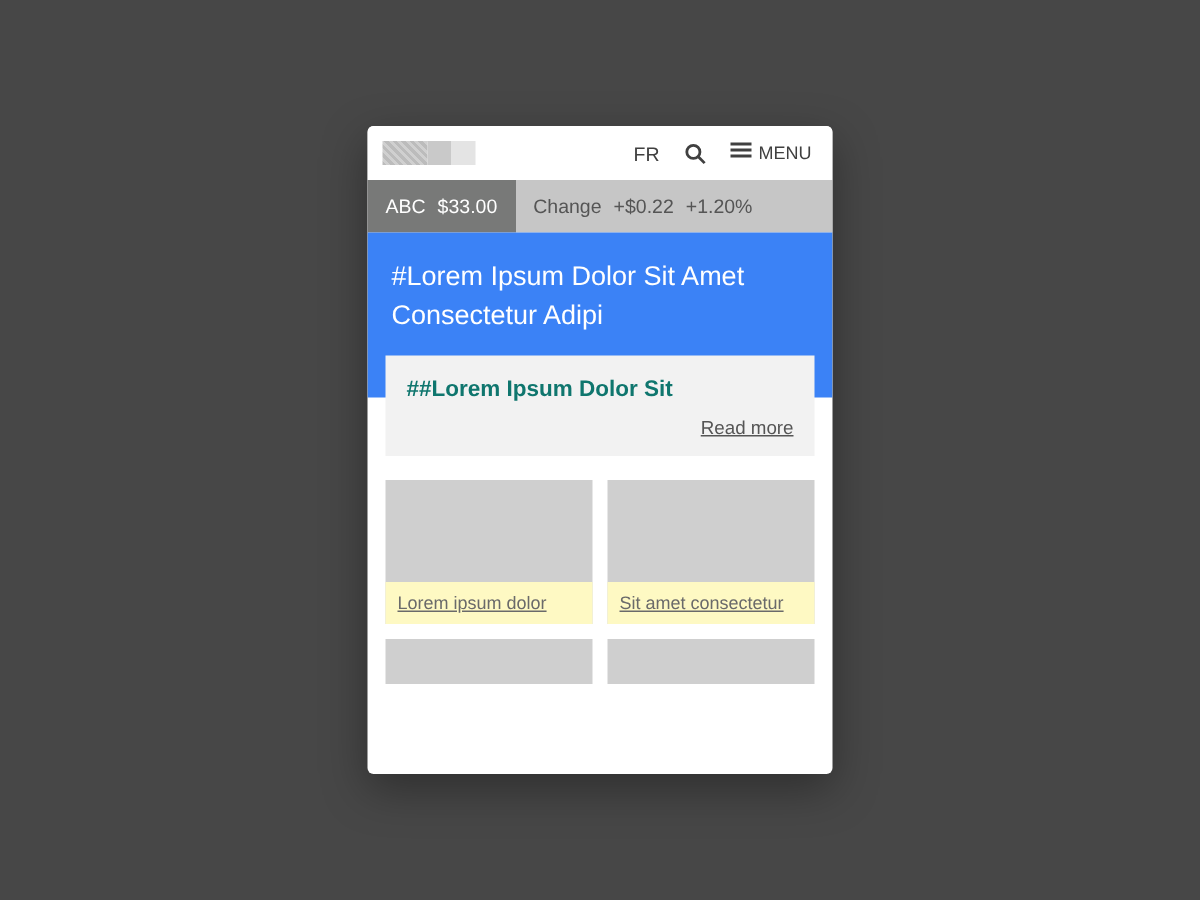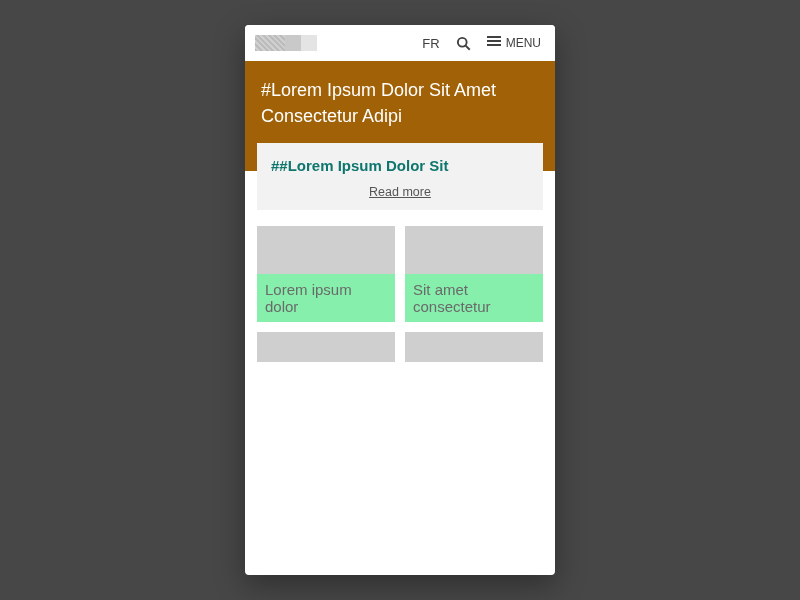--- a/index.html
+++ b/index.html
@@ -8,21 +8,21 @@
       width: 800px;
       height: 600px;
       display: flex;
       align-items: center;
       justify-content: center;
       font-family: -apple-system, BlinkMacSystemFont, "Segoe UI", sans-serif;
       overflow: hidden;
     }
     .device {
       width: 310px;
-      height: 550px;
+      height: 432px;
       background: #fff;
       border-radius: 4px;
       box-shadow: 0 10px 30px rgba(0,0,0,0.35);
       overflow: hidden;
       display: flex;
       flex-direction: column;
     }
     .topbar {
       display: flex;
       align-items: center;
@@ -72,21 +72,21 @@
     }
     .ticker-right {
       background: #c6c6c6;
       color: #555;
       padding: 10px 12px;
       flex: 1;
       display: flex;
       gap: 8px;
     }
     .hero {
-      background: #a16207;
+      background: #3b82f6;
       color: #fff;
       padding: 16px 16px 42px 16px;
       font-size: 18px;
       line-height: 1.45;
       font-weight: 400;
     }
     .card {
       background: #f2f2f2;
       margin: -28px 12px 0 12px;
       padding: 14px 14px 10px 14px;
@@ -96,21 +96,21 @@
       font-weight: 700;
       color: #0f766e;
       margin-bottom: 8px;
     }
     .card p {
       font-size: 12.5px;
       color: #666;
       line-height: 1.5;
     }
     .readmore {
-      text-align: center;
+      text-align: right;
       margin-top: 6px;
     }
     .readmore a {
       font-size: 12.5px;
       color: #555;
       text-decoration: underline;
       cursor: pointer;
     }
     .grid {
       display: grid;
@@ -121,24 +121,25 @@
     .tile {
       background: #cfcfcf;
       height: 96px;
       position: relative;
     }
     .tile-cap {
       position: absolute;
       bottom: 0;
       left: 0;
       right: 0;
-      background: #86efac;
+      background: #fef9c3;
       padding: 7px 8px;
-      font-size: 15px;
+      font-size: 12px;
       color: #6a6a6a;
+      text-decoration: underline;
     }
     .grid2 {
       display: grid;
       grid-template-columns: 1fr 1fr;
       gap: 10px;
       padding: 10px 12px 0 12px;
     }
     .tile2 {
       background: #cfcfcf;
       height: 30px;
@@ -168,20 +169,29 @@
             <span></span>
             <span></span>
             <span></span>
           </span>
         <span>MENU</span>
       </div>
     </div>
   </div>
 
   <div class="ticker">
+    <div class="ticker-left">
+      <span>ABC</span>
+      <span>$33.00</span>
+    </div>
+    <div class="ticker-right">
+      <span>Change</span>
+      <span>+$0.22</span>
+      <span>+1.20%</span>
+    </div>
   </div>
 
   <div class="hero">
     <div>#Lorem Ipsum Dolor Sit Amet Consectetur Adipi</div>
   </div>
 
   <div class="card">
     <h2>##Lorem Ipsum Dolor Sit</h2>
     <div class="readmore">
       <a>Read more</a>

